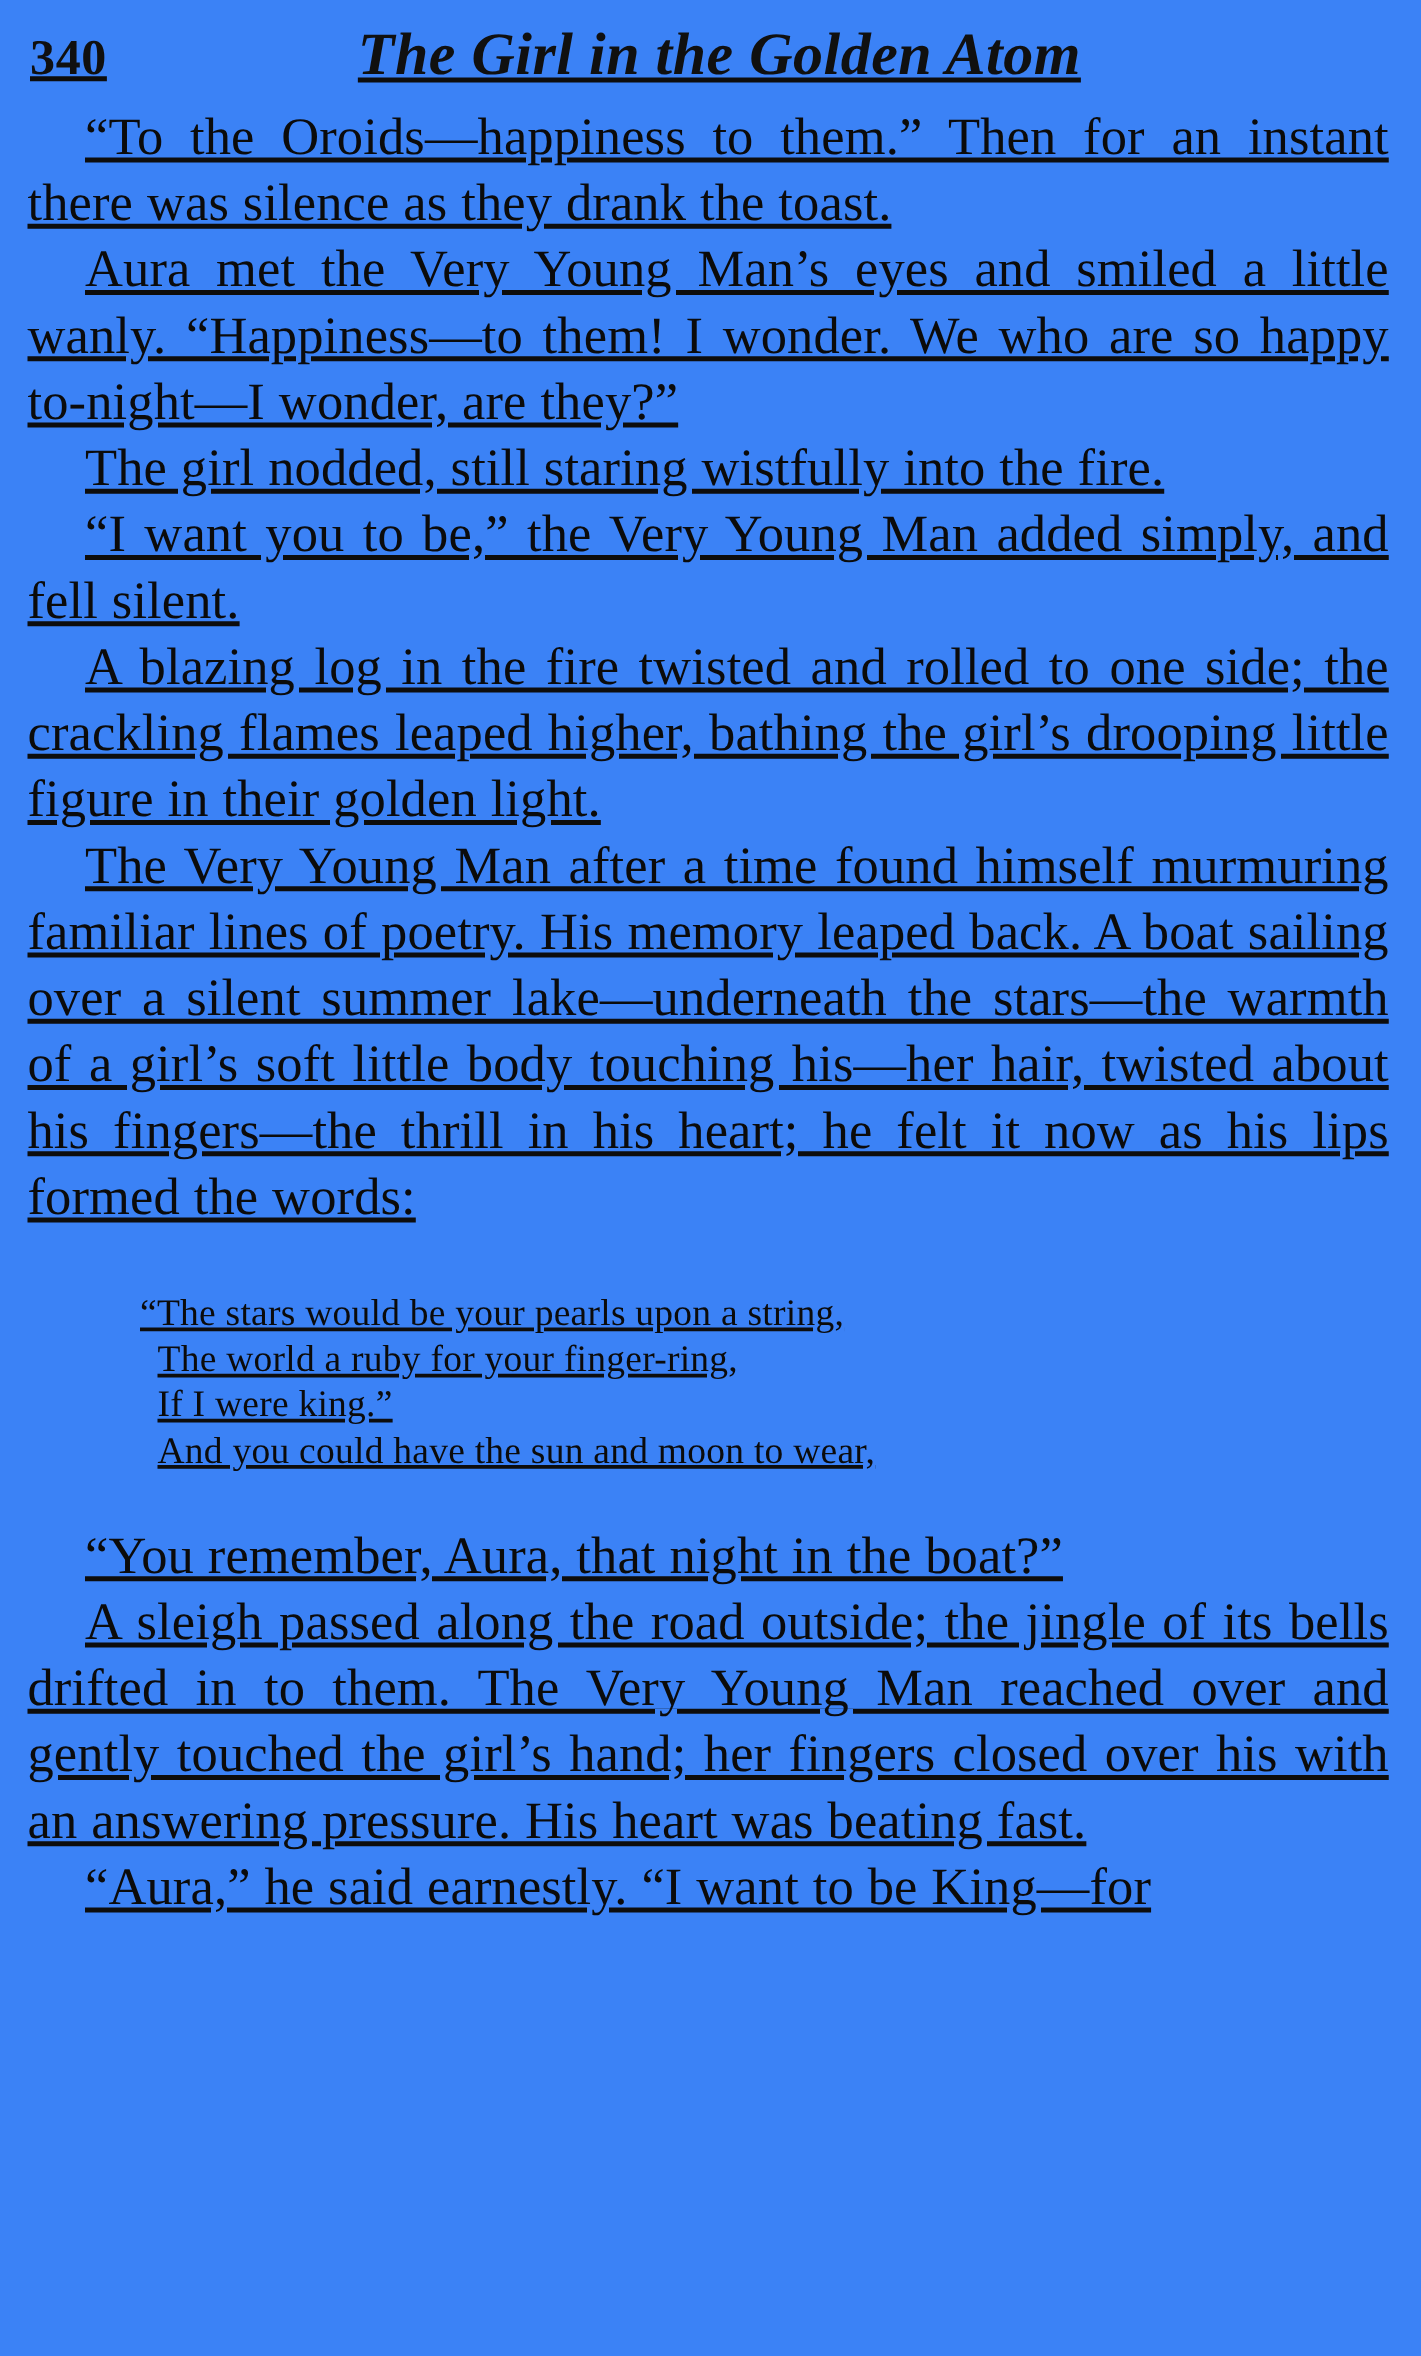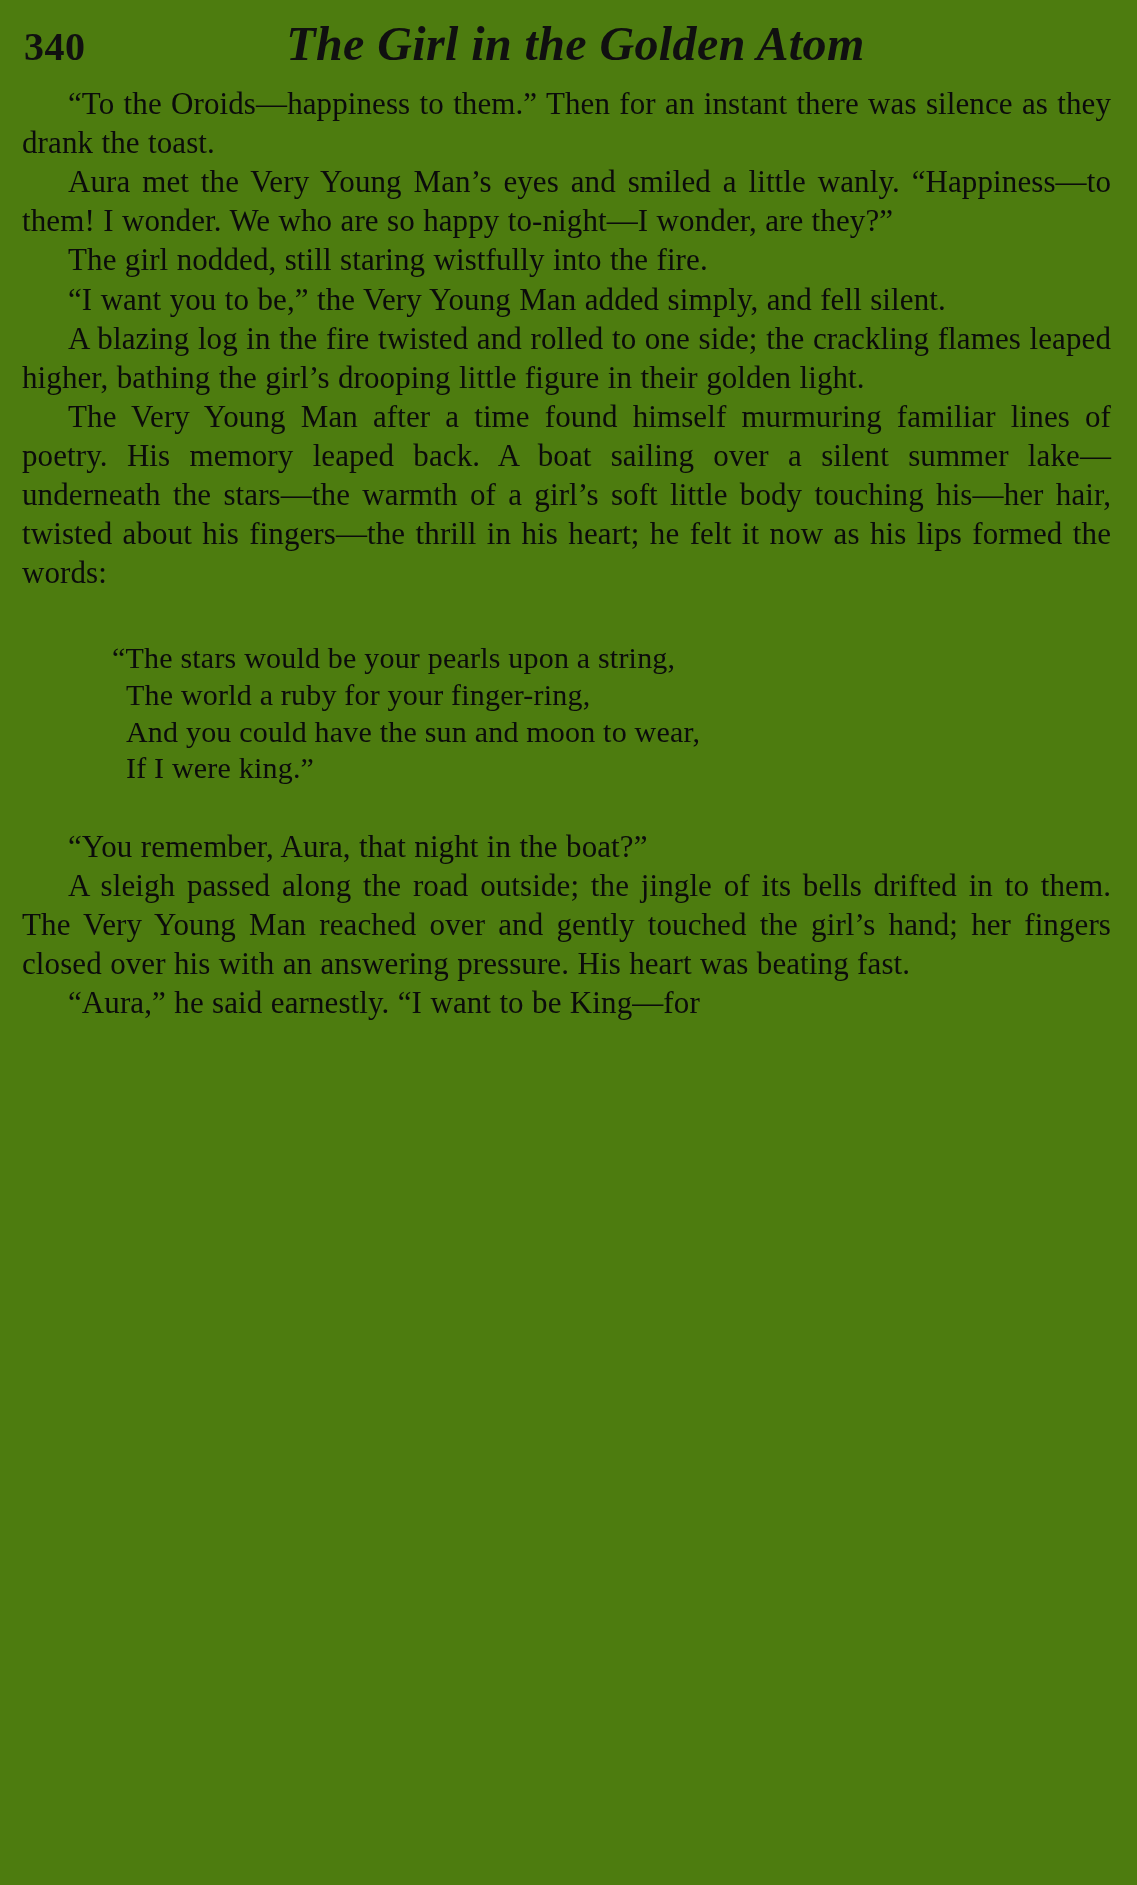--- a/index.html
+++ b/index.html
@@ -13,21 +13,22 @@
     overflow: hidden;
     font-family: "Liberation Serif", serif;
     color: #0d0d0d;
   }
   .page {
     position: relative;
     width: 1137px;
     height: 1885px;
     box-sizing: border-box;
     padding: 0;
-    background: #4d7c0f;
+    background: #3b82f6;
+    text-decoration: underline;
   }
   .page-header {
     display: flex;
     align-items: baseline;
     padding: 16px 20px 0 14px;
     height: 70px;
     box-sizing: border-box;
   }
   .folio {
     font-family: "Liberation Serif", serif;
@@ -50,21 +51,21 @@
     color: #101010;
     padding-right: 110px;
   }
   .body-text {
     padding: 14px 26px 0 22px;
     box-sizing: border-box;
   }
   p.para {
     margin: 0;
     text-indent: 46px;
-    font-size: 31px;
+    font-size: 42px;
     line-height: 1.262;
     text-align: justify;
     text-justify: inter-word;
     letter-spacing: 0.1px;
     word-spacing: 0.5px;
     color: #0b0b0b;
   }
   p.para:last-child {
     text-align: left;
   }
@@ -98,22 +99,22 @@
     <p class="para">“To the Oroids—happiness to them.”   Then for an instant there was silence as they drank the toast.</p>
     <p class="para">Aura met the Very Young Man’s eyes and smiled a little wanly.  “Happiness—to them!  I wonder.  We who are so happy to-night—I wonder, are they?”</p>
     <p class="para">The girl nodded, still staring wistfully into the fire.</p>
     <p class="para">“I want you to be,” the Very Young Man added simply, and fell silent.</p>
     <p class="para">A blazing log in the fire twisted and rolled to one side; the crackling flames leaped higher, bathing the girl’s drooping little figure in their golden light.</p>
     <p class="para">The Very Young Man after a time found himself murmuring familiar lines of poetry.  His memory leaped back.   A boat sailing over a silent summer lake—underneath the stars—the warmth of a girl’s soft little body touching his—her hair, twisted about his fingers—the thrill in his heart; he felt it now as his lips formed the words:</p>
 
     <div class="verse">
       <div class="verse-line first">“The stars would be your pearls upon a string,</div>
       <div class="verse-line">The world a ruby for your finger-ring,</div>
+      <div class="verse-line">If I were king.”</div>
       <div class="verse-line">And you could have the sun and moon to wear,</div>
-      <div class="verse-line">If I were king.”</div>
     </div>
 
     <p class="para">“You remember, Aura, that night in the boat?”</p>
     <p class="para">A sleigh passed along the road outside; the jingle of its bells drifted in to them.  The Very Young Man reached over and gently touched the girl’s hand; her fingers closed over his with an answering pressure.   His heart was beating fast.</p>
     <p class="para">“Aura,” he said earnestly.   “I want to be King—for</p>
 
   </div>
 </div>
 
 </body></html>

